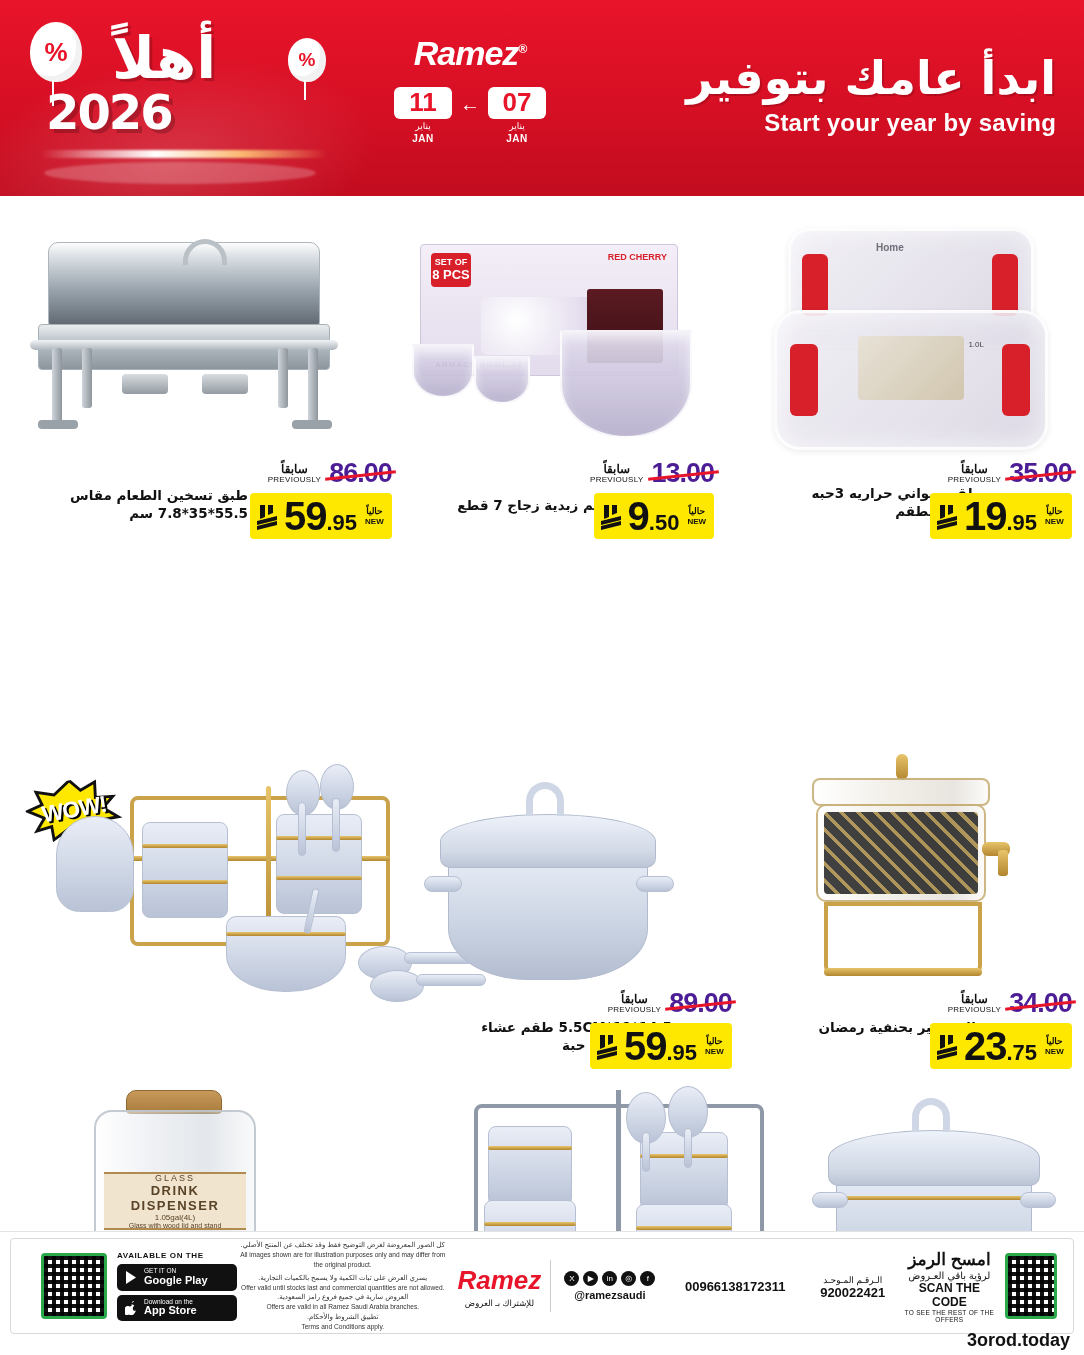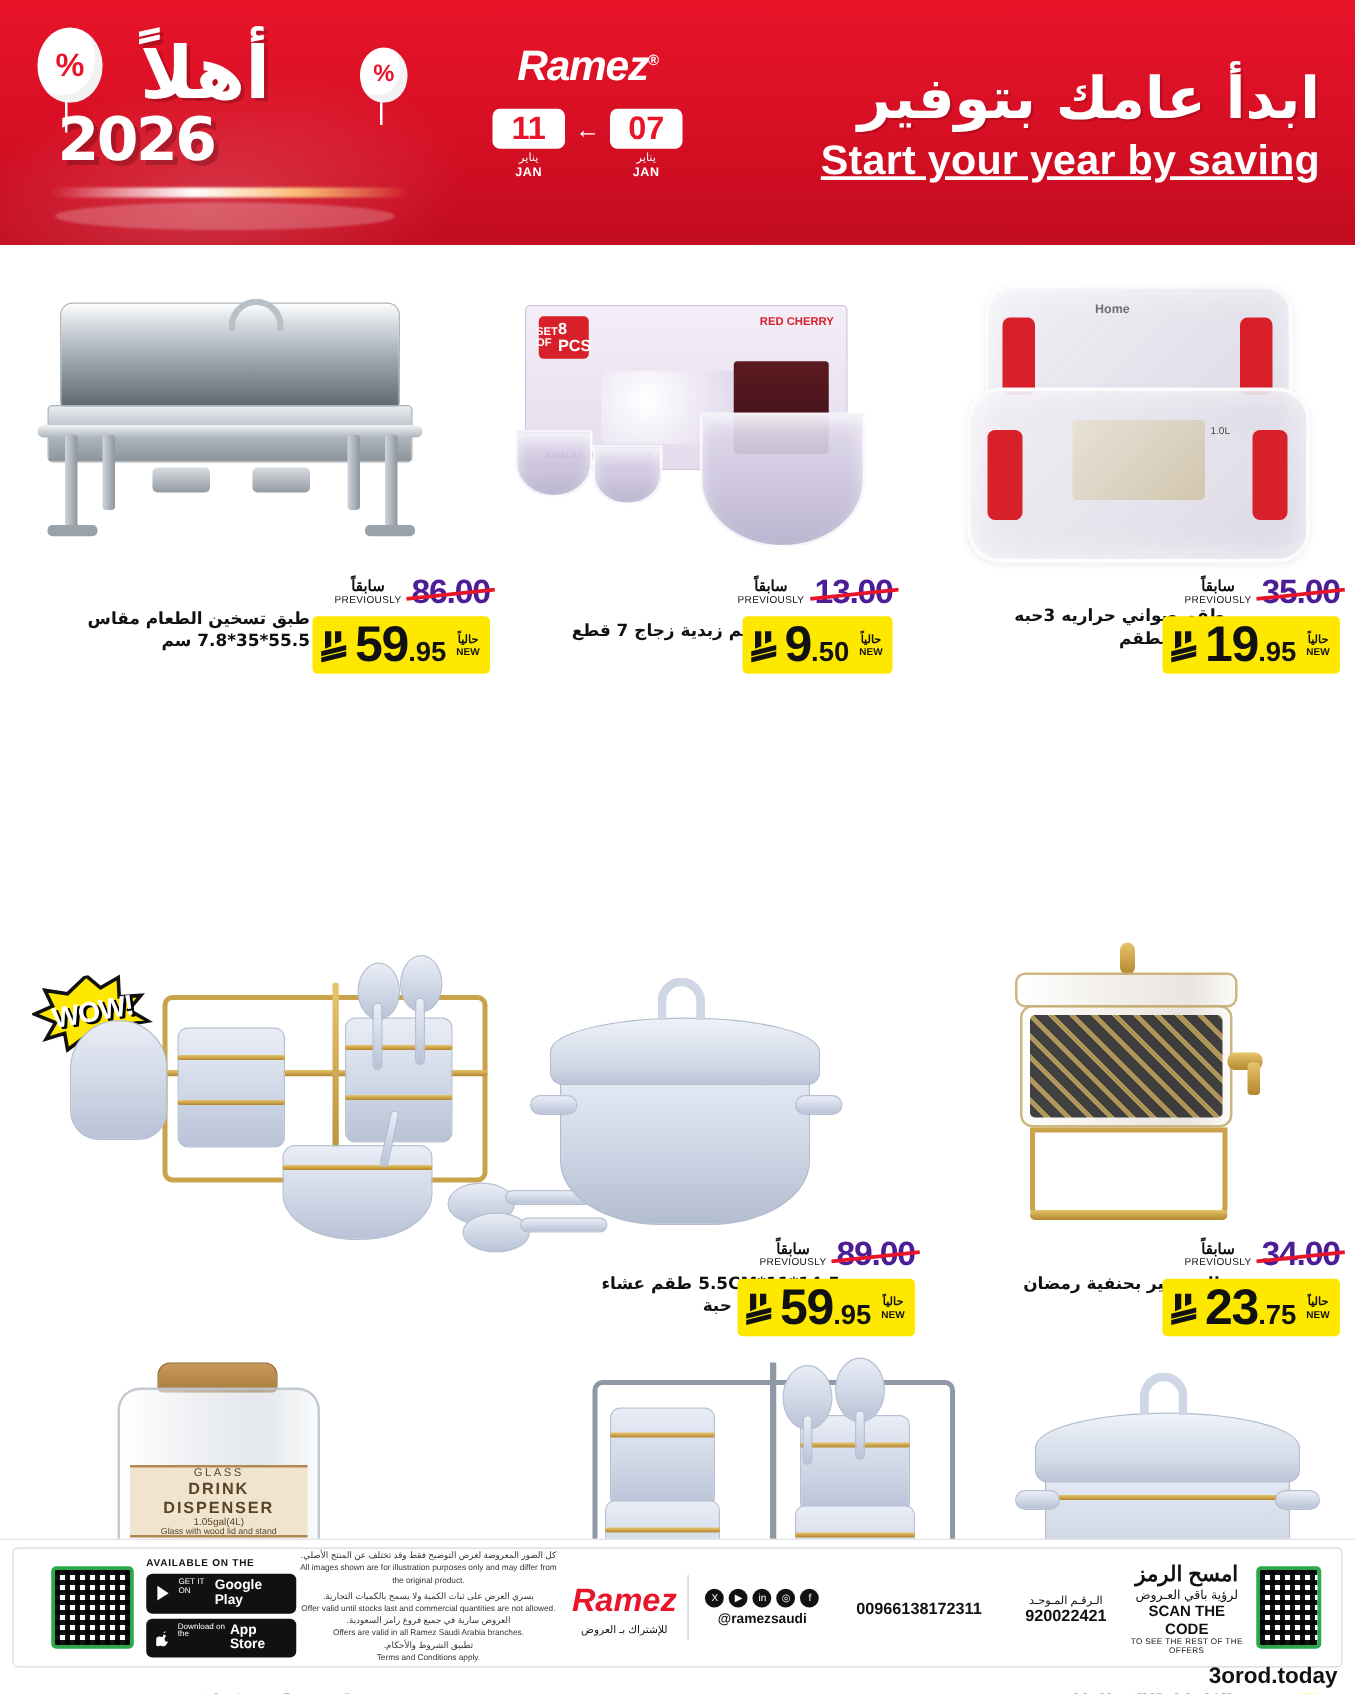--- a/index.html
+++ b/index.html
@@ -91,21 +91,21 @@
   .date-sub .en { font-weight: bold; font-size: 10px; letter-spacing: .5px; }
   .date-arrow { color: #fff; font-size: 20px; line-height: 34px; }
 
   .head-titles { position: absolute; right: 28px; top: 52px; text-align: right; }
   .head-ar {
     color: #fff; font-size: 46px; font-weight: bold; direction: rtl;
     font-family: "DejaVu Sans", sans-serif; line-height: 1.15;
     text-shadow: 2px 2px 0 rgba(0,0,0,.15);
   }
   .head-en {
-    color: #fff; font-size: 33px; font-weight: bold; margin-top: 4px; letter-spacing: .2px; text-decoration: underline;
+    color: #fff; font-size: 24px; font-weight: bold; margin-top: 4px; letter-spacing: .2px;
   }
 
   
   .content { position: relative; width: 1084px; height: 1035px; background: #fff; }
 
   
   .pricegrp { position: absolute; display: flex; flex-direction: column; align-items: flex-end; }
   .prevrow { display: flex; align-items: center; gap: 8px; justify-content: flex-end; }
   .prev-label { text-align: center; direction: rtl; line-height: 1.05; }
   .prev-ar { font-size: 12px; color: #111; font-weight: bold; }
@@ -287,21 +287,21 @@
     width: 66px; height: 66px; background:
       repeating-linear-gradient(0deg,#111 0 4px,#fff 4px 8px),
       repeating-linear-gradient(90deg,#111 0 4px,#fff 4px 8px);
     background-blend-mode: multiply;
     border: 3px solid #2aa84a; border-radius: 4px;
   }
   .store-badge {
     display: flex; align-items: center; gap: 6px; background: #111; color: #fff;
     border-radius: 5px; padding: 4px 8px; width: 120px;
   }
-  .store-badge .sb-t { display: flex; line-height: 1.05; }
+  .store-badge .sb-t { display: flex; flex-direction: column; line-height: 1.05; }
   .store-badge .sb-small { font-size: 6.5px; }
   .store-badge .sb-big { font-size: 11px; font-weight: bold; }
   .avail { font-size: 8px; font-weight: bold; color: #111; letter-spacing: .6px; }
   .legal { font-size: 6.6px; color: #333; line-height: 1.45; text-align: center; }
   .legal .ar { direction: rtl; font-size: 7px; }
   .foot-ramez { color: #e8142a; font-size: 26px; font-weight: bold; font-style: italic; }
   .foot-sub { font-size: 8.5px; color: #111; direction: rtl; margin-top: 2px; }
   .social { display: flex; gap: 4px; align-items: center; }
   .soc {
     width: 15px; height: 15px; border-radius: 50%; background: #111; color: #fff;
@@ -408,21 +408,21 @@
         </div>
         <div class="newtag">
           <span class="ar">حالياً</span>
           <span>NEW</span>
         </div>
       </div>
     </div>
 
     <div class="art" style="left:400px; top:42px; width:300px; height:210px;">
       <div class="box-pkg" style="left:20px; top:6px; width:258px; height:132px;">
-        <div style="position:absolute;left:10px;top:8px;width:40px;height:34px;background:#d8202a;border-radius:4px;color:#fff;font-size:9px;font-weight:bold;display:flex;flex-direction:row;align-items:center;justify-content:center;line-height:1.05">
+        <div style="position:absolute;left:10px;top:8px;width:40px;height:34px;background:#d8202a;border-radius:4px;color:#fff;font-size:9px;font-weight:bold;display:flex;flex-direction:column;align-items:center;justify-content:center;line-height:1.05">
           <span>SET OF</span>
           <span style="font-size:13px">8 PCS</span>
         </div>
         <div style="position:absolute;right:10px;top:8px;color:#d8202a;font-size:9px;font-weight:bold;text-align:right;line-height:1.1">RED CHERRY</div>
         <div style="position:absolute;left:60px;top:52px;width:120px;height:58px;background:radial-gradient(circle at 30% 40%,#fff,#e9e3f1 60%,#d6cfe4);border-radius:6px"></div>
         <div style="position:absolute;right:14px;top:44px;width:76px;height:74px;background:linear-gradient(180deg,#5c1a22,#3a0f14);border-radius:3px"></div>
         <div style="position:absolute;left:14px;bottom:6px;font-size:8px;letter-spacing:1px;color:#6c5f80;font-weight:bold">ARMACH BOWL SET</div>
       </div>
       <div class="glass-bowl" style="left:12px; top:106px; width:62px; height:54px;"></div>
       <div class="glass-bowl" style="left:74px; top:118px; width:56px; height:48px;"></div>

